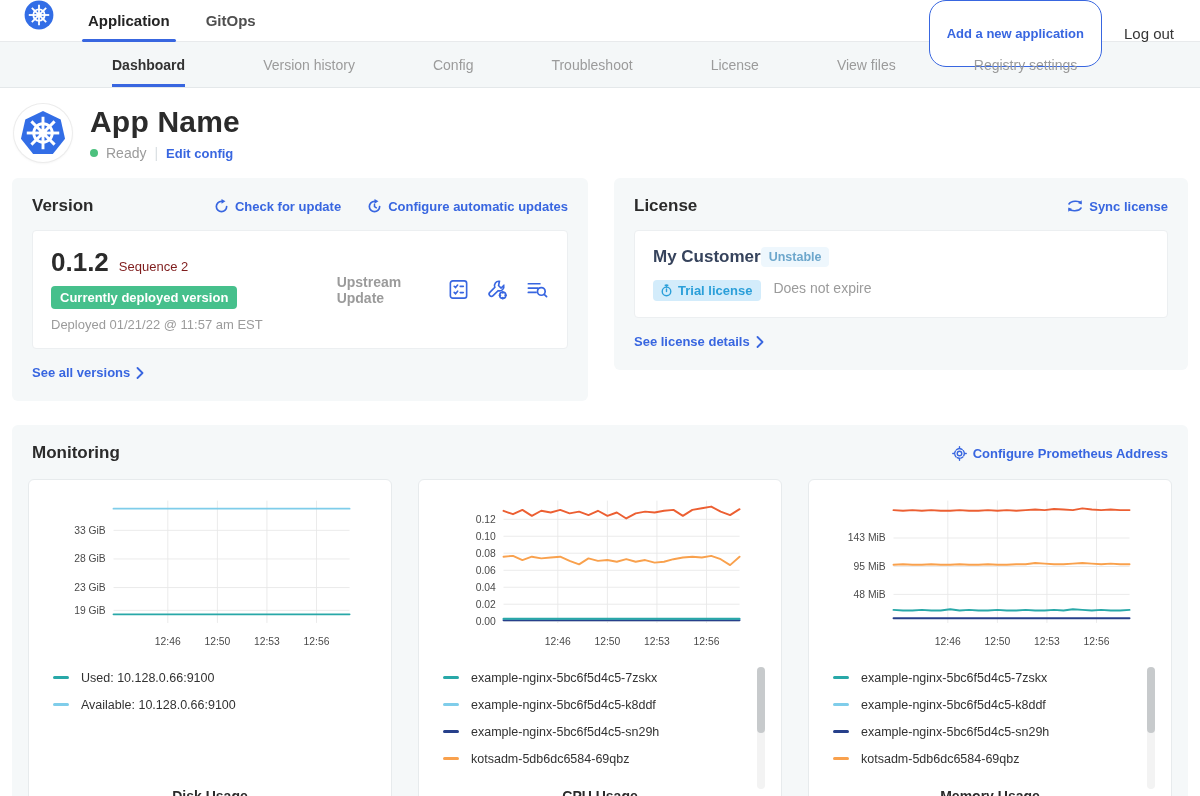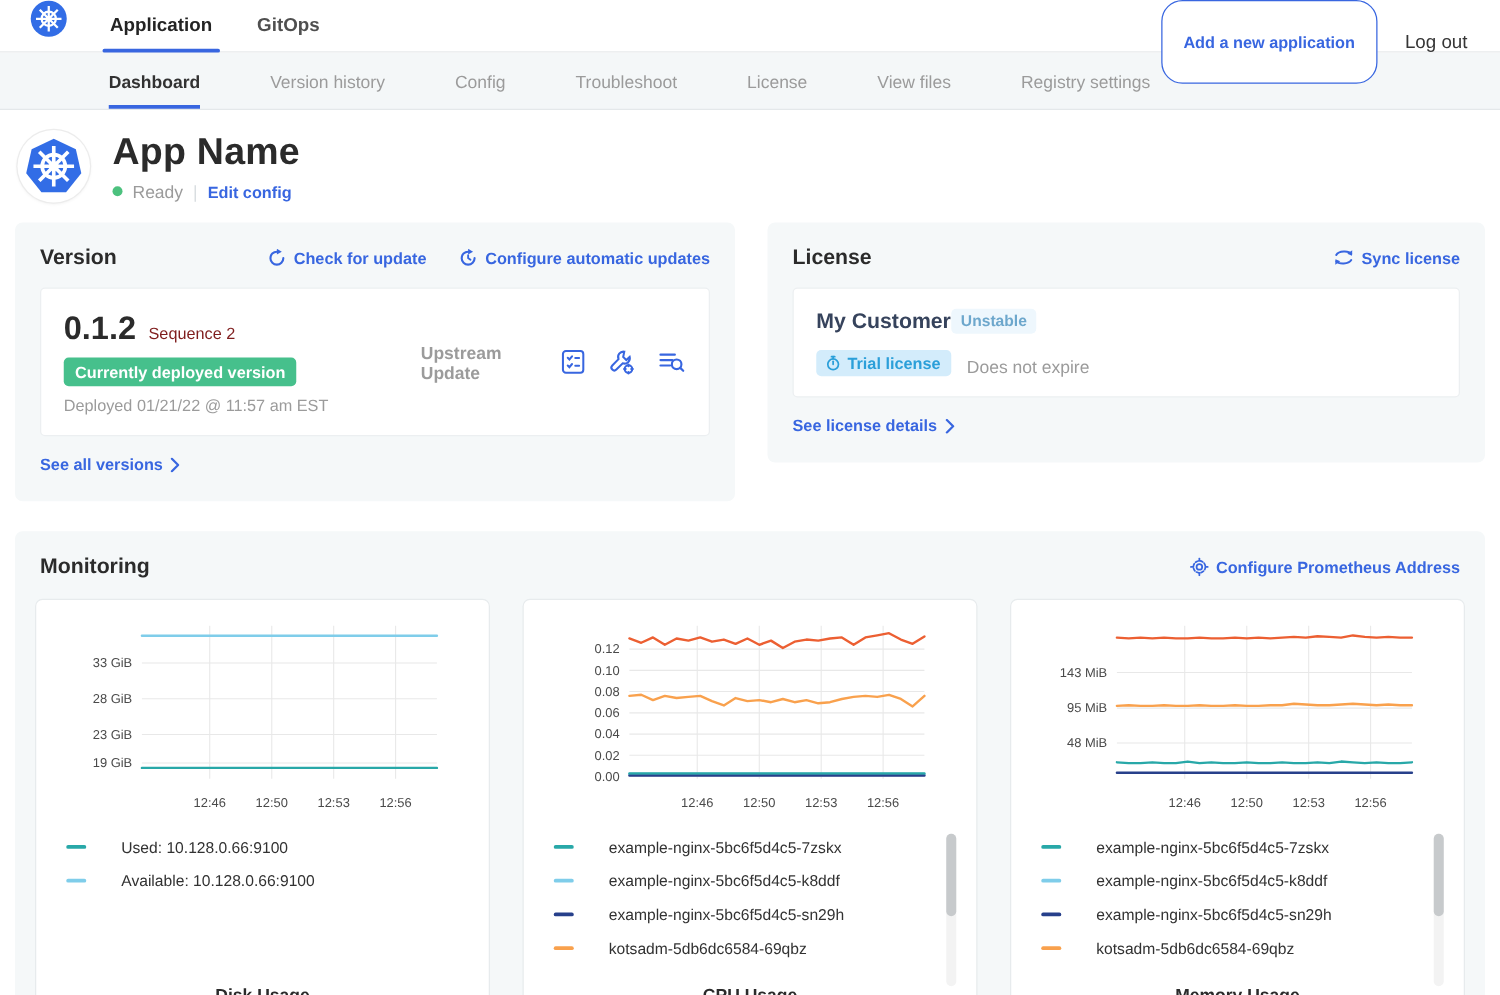--- a/index.html
+++ b/index.html
@@ -16,21 +16,21 @@
   .topnav-tab.active { color:#242424; }
   .topnav-tab.active::after { content:""; position:absolute; left:-6px; right:-6px;
     bottom:-1px; height:3px; background:#3866e0; border-radius:2px; }
   .topnav-right { margin-left:auto; display:flex; align-items:center; gap:22px; }
   .pill-btn { border:1px solid #3866e0; color:#3866e0; background:#fff;
     border-radius:17px; padding:25px 17px; font-size:13px; font-weight:700; cursor:pointer; }
   .logout { font-size:15px; color:#363636; font-weight:500; cursor:pointer; }
 
   
   .subnav { height:46px; background:#f4f7f8; border-bottom:1px solid #e4e8ea;
-    display:flex; align-items:stretch; padding-left:87px; gap:56px; }
+    display:flex; align-items:stretch; padding-left:112px; gap:78px; }
   .subnav-tab { display:flex; align-items:center; font-size:14px; font-weight:500;
     color:#9b9b9b; position:relative; cursor:pointer; }
   .subnav-tab.active { color:#323232; font-weight:700; }
   .subnav-tab.active::after { content:""; position:absolute; left:0; right:0;
     bottom:0; height:3px; background:#3866e0; }
 
   
   .app-header { display:flex; align-items:center; padding:16px 0 14px 14px; }
   .app-icon { width:58px; height:58px; border-radius:50%; background:#fff;
     box-shadow:0 0 0 1px #ececec, 0 1px 3px rgba(0,0,0,.08); flex:none; }
@@ -63,36 +63,36 @@
     font-size:13px; font-weight:700; padding:4px 9px; border-radius:4px; }
   .deployed { margin-top:8px; font-size:13px; color:#9b9b9b; font-weight:500; }
   .upstream { font-size:14px; color:#9b9b9b; font-weight:700; }
   .ver-icons { margin-left:auto; display:flex; gap:16px; align-items:center; }
   .ver-icons .icon-btn { cursor:pointer; display:flex; }
   .see-link { margin-top:14px; }
   .lic-row1 { display:flex; align-items:center; }
   .customer { font-size:17px; font-weight:800; color:#36435c; }
   .chan-badge { background:#eef7fd; color:#6da7cc; font-size:12.5px; font-weight:700;
     padding:3px 8px; border-radius:4px; }
-  .lic-row2 { display:flex; align-items:flex-end; gap:12px; margin-top:13px; }
+  .lic-row2 { display:flex; align-items:flex-start; gap:12px; margin-top:13px; }
   .trial-badge { background:#d3ecfb; color:#2b9fd9; font-size:13px; font-weight:700;
     padding:3px 9px 3px 7px; border-radius:4px; display:inline-flex; align-items:center; gap:5px; }
   .expiry { font-size:14px; color:#9b9b9b; font-weight:500; }
 
   
   .monitoring { margin-top:24px; padding:16px 16px 18px; }
   .monitor-head { display:flex; align-items:center; padding:2px 4px 0; }
   .charts-row { display:flex; gap:26px; margin-top:16px; }
   .chart-card { flex:1; background:#fff; border:1px solid #e7ebed; border-radius:6px;
     padding:12px 10px 16px; display:flex; flex-direction:column; height:342px; }
   .chart-svg { width:100%; height:196px; display:block; }
   .chart-svg text { font-family:"Liberation Sans", sans-serif; font-size:12px; fill:#4a4a4a; }
   .legend { position:relative; height:146px; padding:10px 26px 0 14px;
     display:flex; flex-direction:column; gap:13px; }
-  .legend-item { display:flex; align-items:center; gap:28px; }
+  .legend-item { display:flex; align-items:center; gap:12px; }
   .swatch { width:16px; height:3px; border-radius:2px; flex:none; }
   .legend-label { font-size:12.5px; color:#323232; }
   .legend-scrollbar { position:absolute; right:6px; top:6px; width:8px; height:122px;
     background:#f3f3f3; border-radius:4px; }
   .legend-thumb { width:8px; height:66px; background:#c7cacc; border-radius:4px; cursor:pointer; }
   .chart-title { margin-top:auto; text-align:center; font-size:14px; font-weight:800; color:#2b2b2b; }
 
   svg.ic { display:block; }
 </style>
 </head>

